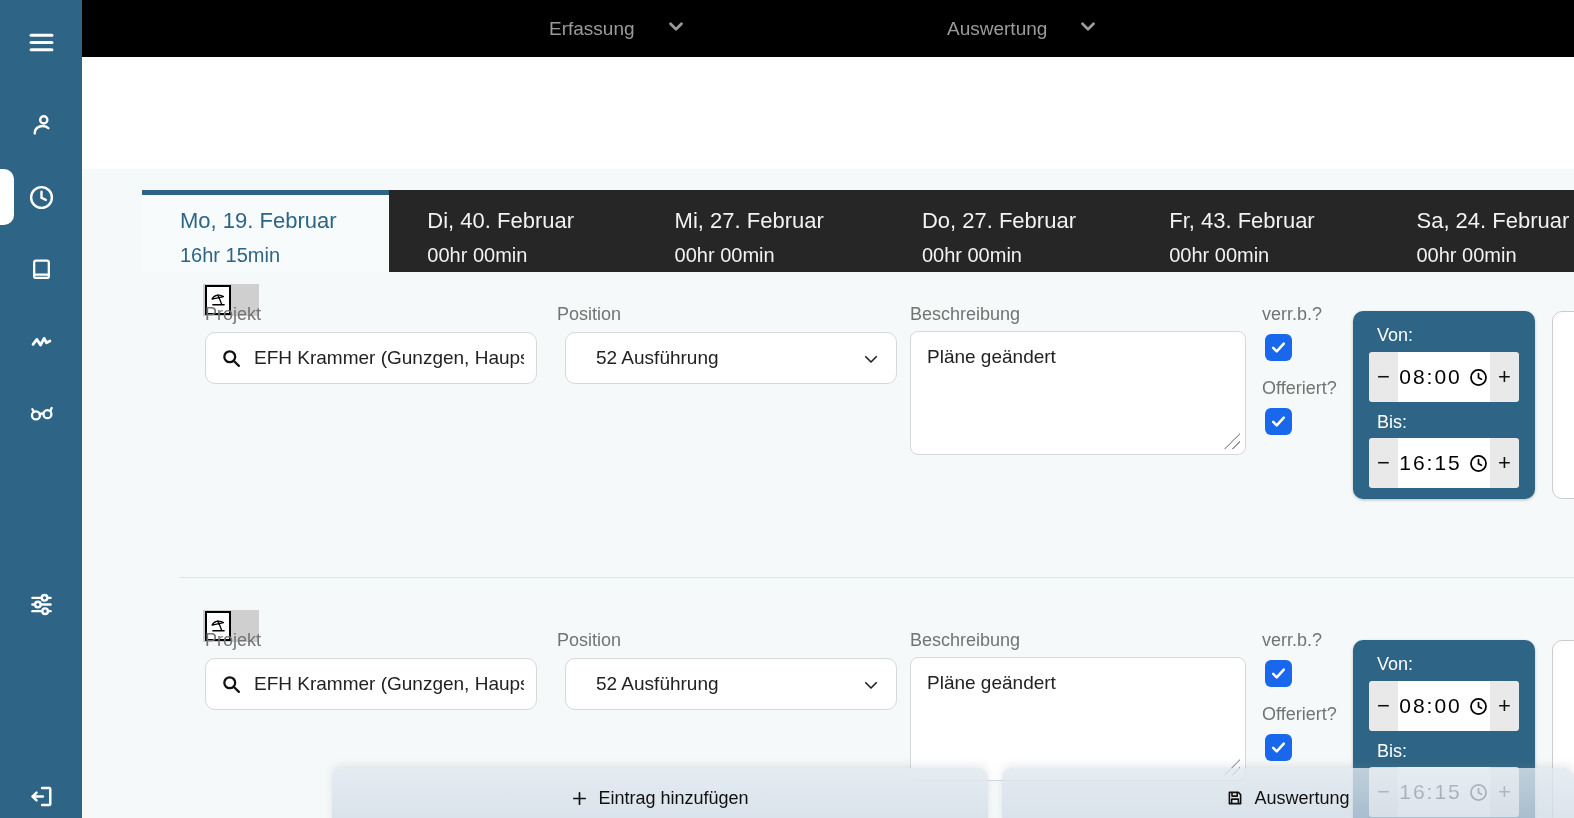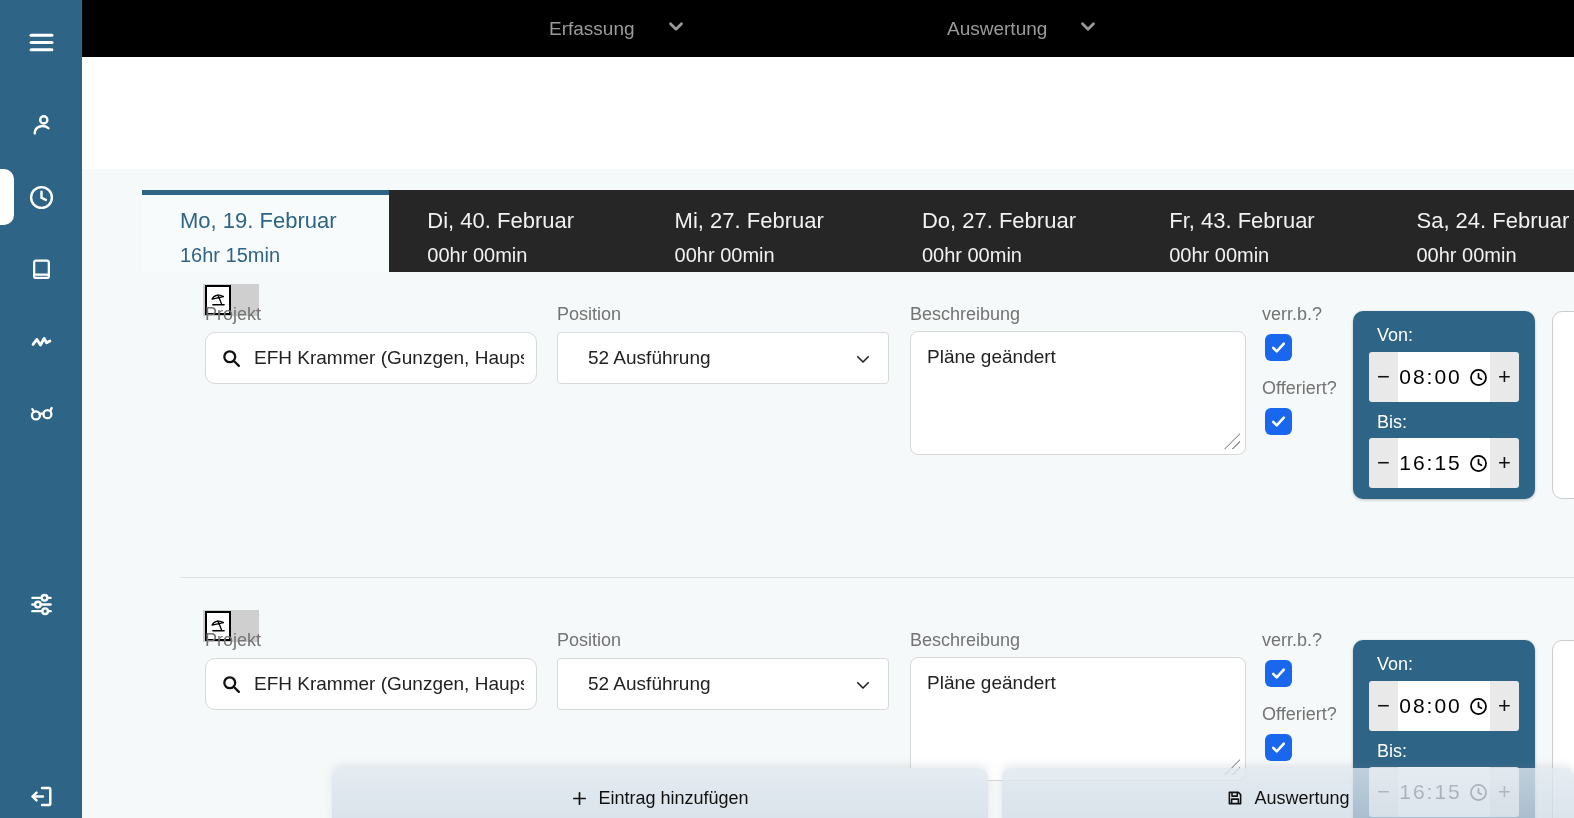--- a/index.html
+++ b/index.html
@@ -37,21 +37,21 @@
   .tab .day { font-size:22px; }
   .tab .hours { font-size:20px; margin-top:10px; }
   .tab.active { background:#f8fbfb; border-top-color:#2e6485; color:#2e6485; }
 
   
   .fld-label { position:absolute; font-size:18px; color:#737373; z-index:2; }
   .umbrella-btn { position:absolute; width:56px; height:32px; background:#cfcfcf; cursor:pointer; z-index:2; }
   .umbrella-inner { position:absolute; left:2px; top:1px; width:26px; height:30px; background:#fff; border:2px solid #000; display:flex; align-items:center; justify-content:center; }
   .proj-input { position:absolute; width:332px; height:52px; background:#fff; border:1px solid #d8d8d8; border-radius:10px; font-family:"Liberation Sans",sans-serif; font-size:19px; color:#222; padding:0 12px 0 48px; z-index:2; }
   .search-ic { position:absolute; z-index:3; pointer-events:none; }
-  .select-box { position:absolute; width:332px; height:52px; background:#fff; border:1px solid #d8d8d8; border-radius:4px; font-size:19px; color:#222; display:flex; align-items:center; padding-left:30px; cursor:pointer; z-index:2; }
+  .select-box { position:absolute; width:332px; height:52px; background:#fff; border:1px solid #d8d8d8; border-radius:10px; font-size:19px; color:#222; display:flex; align-items:center; padding-left:30px; cursor:pointer; z-index:2;margin-left:8px; }
   .select-box svg { position:absolute; right:16px; top:17px; }
   .desc-area { position:absolute; width:336px; height:124px; background:#fff; border:1px solid #d8d8d8; border-radius:8px; font-family:"Liberation Sans",sans-serif; font-size:19px; color:#222; padding:14px 16px; resize:none; z-index:2; }
   .resize-grip { position:absolute; width:16px; height:16px; z-index:3; background:repeating-linear-gradient(135deg,#9a9a9a 0 1.5px,transparent 1.5px 5.5px); clip-path:polygon(100% 0,100% 100%,0 100%); pointer-events:none; }
   .checkbox { position:absolute; width:27px; height:27px; background:#1867ec; border-radius:6px; display:flex; align-items:center; justify-content:center; cursor:pointer; z-index:2; }
 
   
   .time-panel { position:absolute; width:182px; height:188px; background:#2e6485; border-radius:10px; box-shadow:0 1px 3px rgba(0,0,0,.25); z-index:2; }
   .tp-label { position:absolute; left:24px; color:#fff; font-size:18px; }
   .stepper { position:absolute; left:16px; width:150px; height:50px; display:grid; grid-template-columns:29px 1fr 29px; border-radius:3px; overflow:hidden; }
   .step-btn { background:#e9e9e9; display:flex; align-items:center; justify-content:center; font-size:22px; color:#111; cursor:pointer; }

